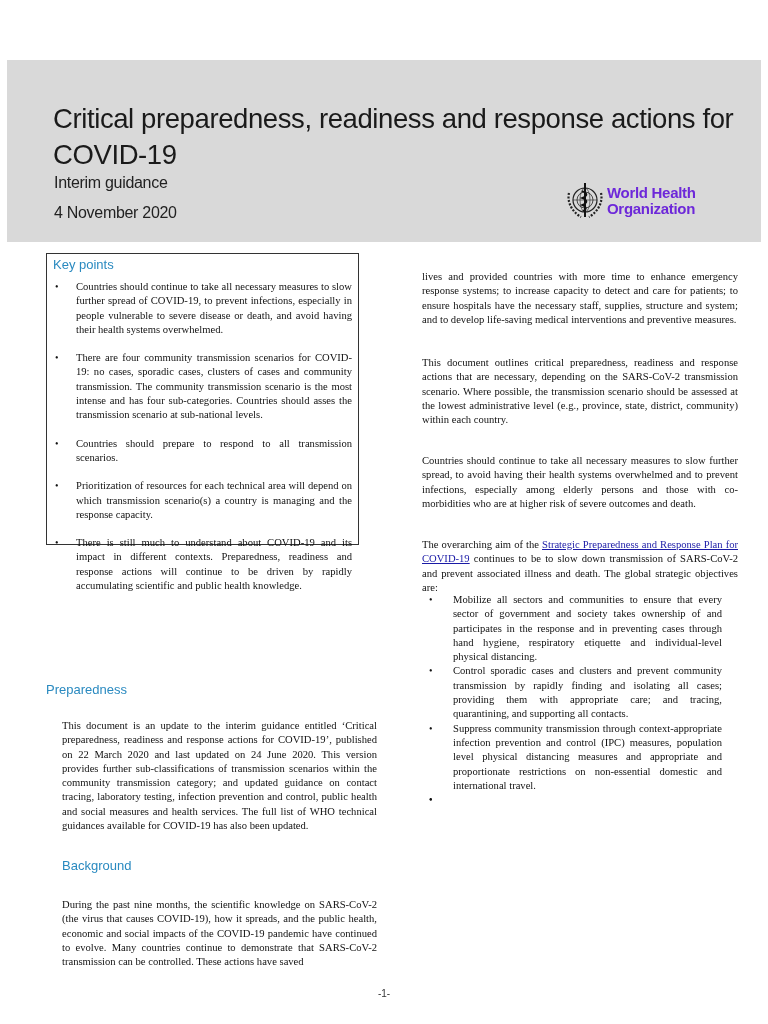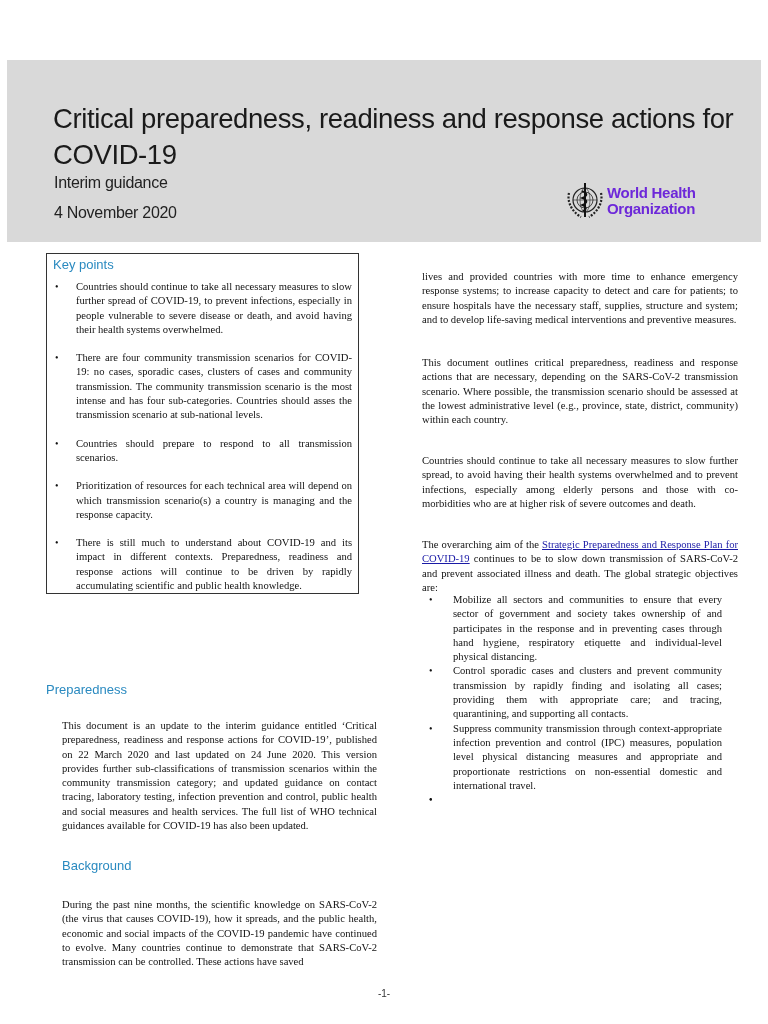--- a/index.html
+++ b/index.html
@@ -28,21 +28,21 @@
     font-family: "Liberation Sans", "DejaVu Sans", sans-serif;
     font-size: 16px; color: #222; letter-spacing: -0.3px;
   }
   .who-logo { position: absolute; left: 563px; top: 179px; display: flex; align-items: center; }
   .who-emblem { width: 44px; height: 44px; }
   .who-text {
     font-family: "Liberation Sans", "DejaVu Sans", sans-serif; font-weight: bold;
     font-size: 15px; line-height: 16px; color: #6d28d9; letter-spacing: -0.3px;
   }
   .keypoints {
-    position: absolute; left: 46px; top: 253px; width: 313px; height: 341px;
+    position: absolute; left: 46px; top: 253px; width: 313px; height: 292px;
     border: 1.5px solid #333; box-sizing: border-box;
   }
   .kp-title {
     position: absolute; left: 6px; top: 3px;
     font-family: "Liberation Sans", "DejaVu Sans", sans-serif; font-size: 13px; color: #2a8ac0;
   }
   .kp-list { position: absolute; left: 0; top: 26px; width: 100%; margin: 0; padding: 0; list-style: none; }
   .kp-item {
     position: relative; padding-left: 29px; padding-right: 6px; margin-bottom: 14px;
     font-size: 10.6px; line-height: 14.3px; text-align: justify;

